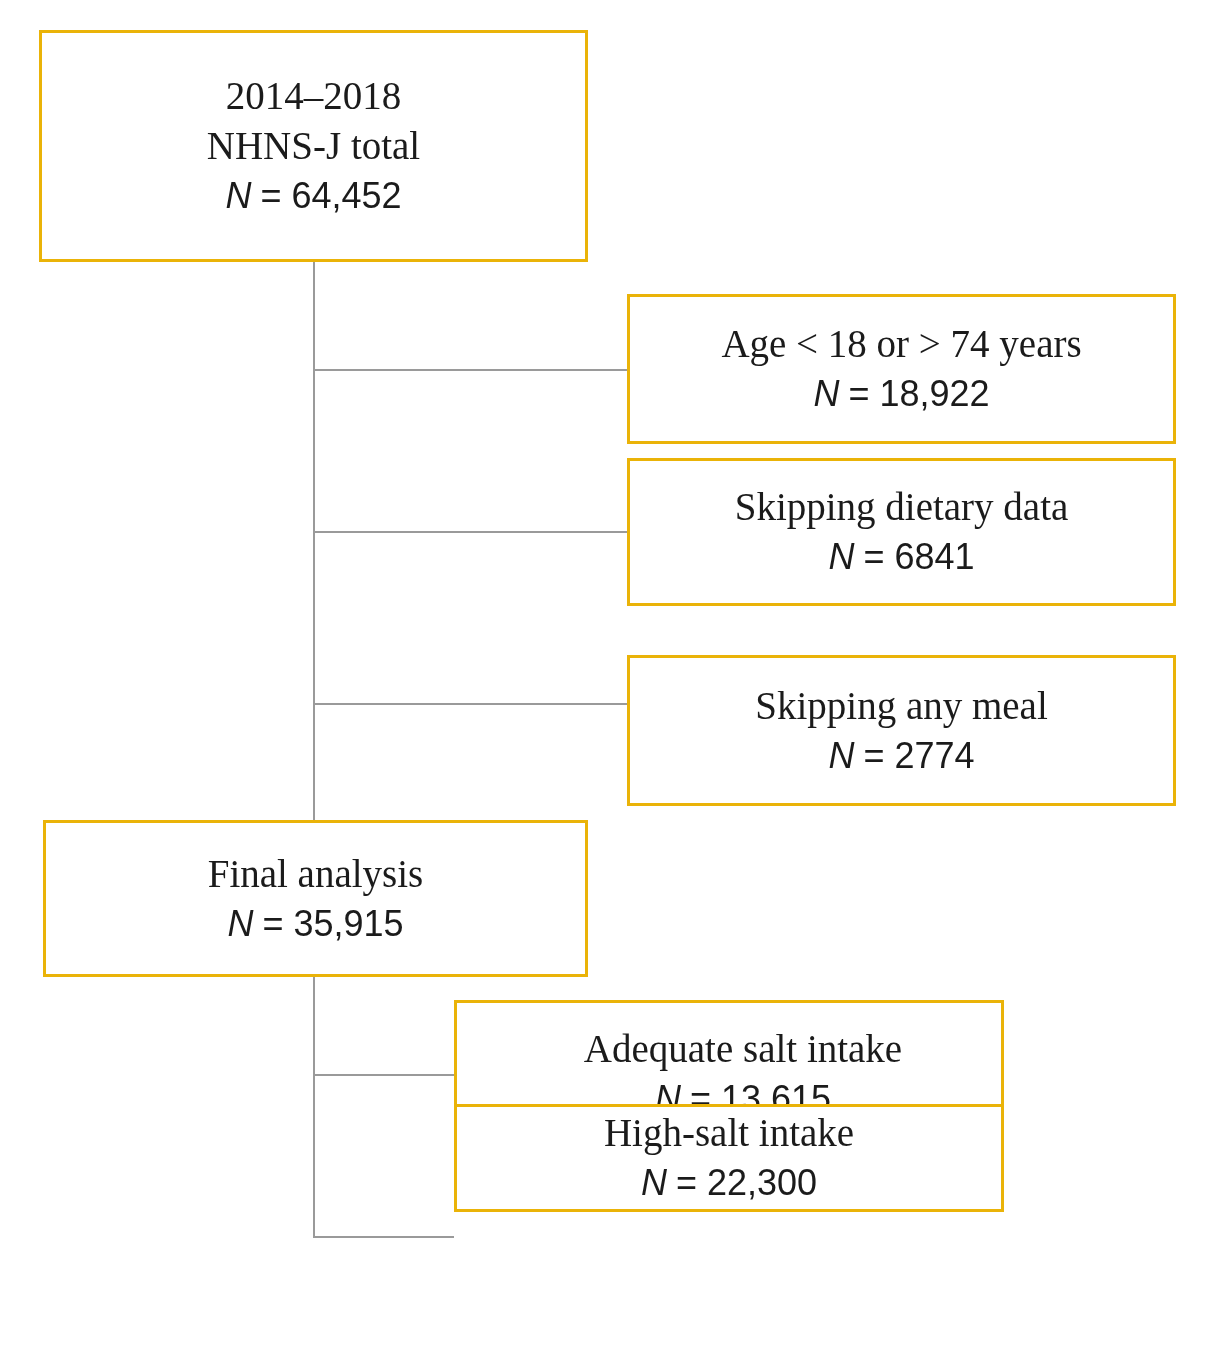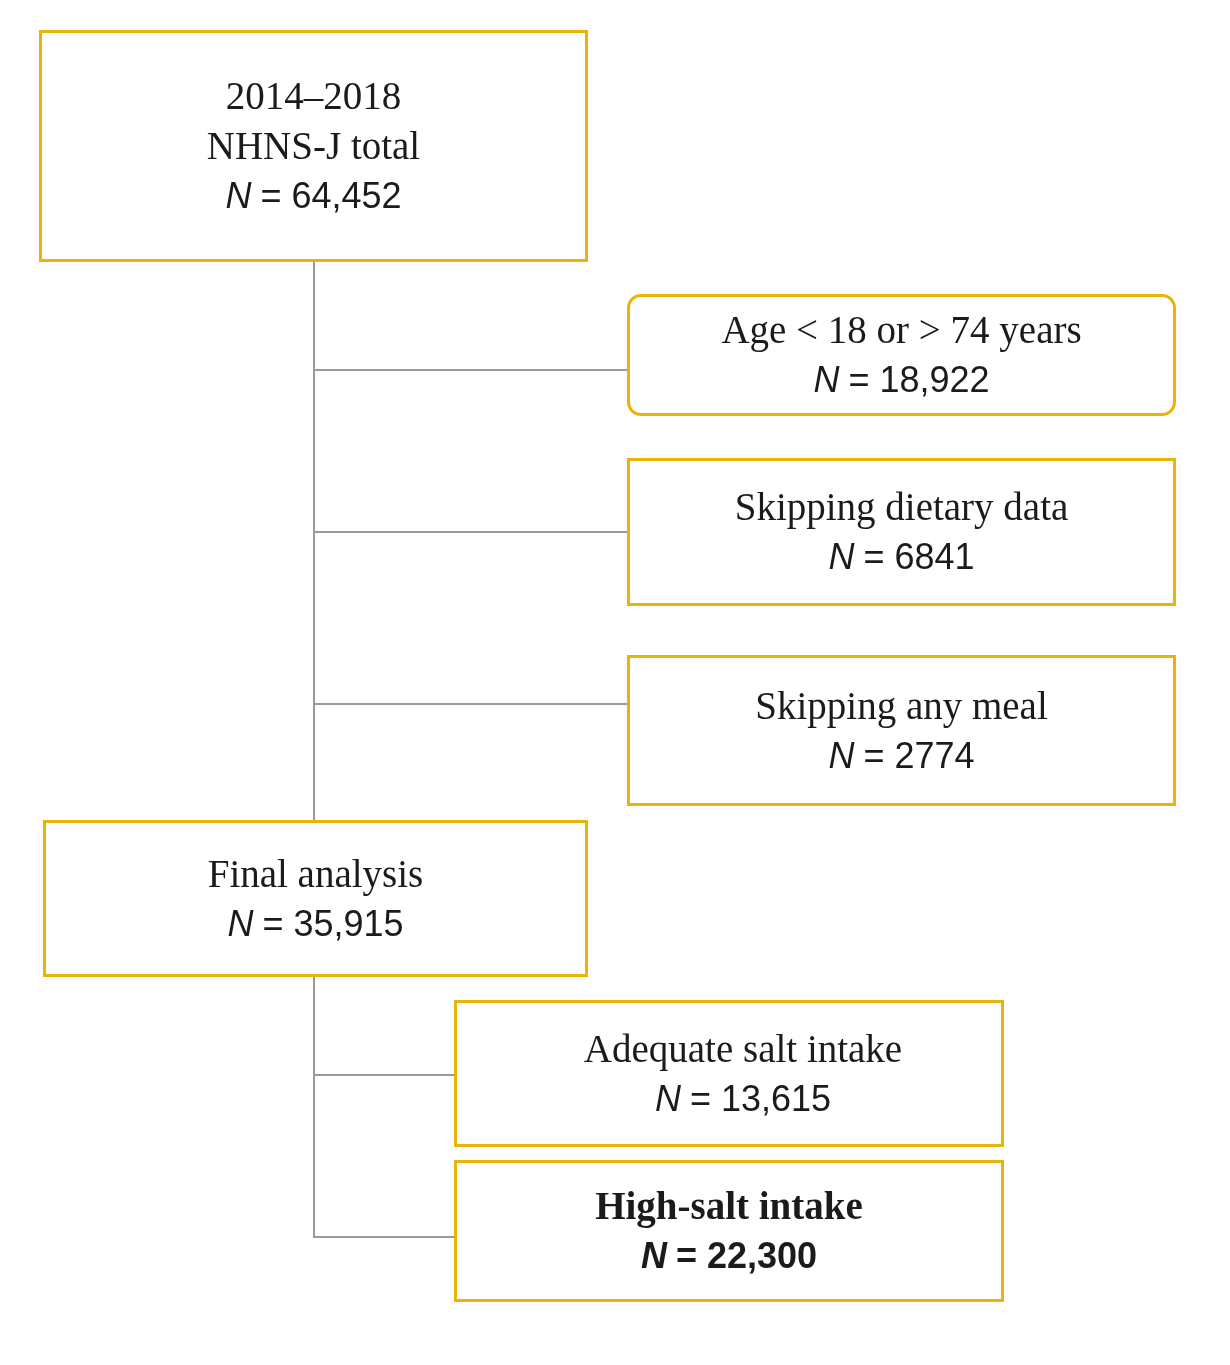--- a/index.html
+++ b/index.html
@@ -33,26 +33,26 @@
     font-size: 36px;
     line-height: 50px;
     white-space: nowrap;
   }
   .nsym { font-style: italic; }
   .nrest { margin-left: 9px; }
   .conn { position: absolute; background: #9a9a9a; }
 
   
   #pos-total    { left: 39px;  top: 30px;   width: 549px; height: 232px; }
-  #pos-age      { left: 627px; top: 294px;  width: 549px; height: 122px; border-radius: 14px; }
+  #pos-age      { left: 627px; top: 294px;  width: 549px; height: 150px; }
   #pos-dietary  { left: 627px; top: 458px;  width: 549px; height: 148px; }
   #pos-skipping { left: 627px; top: 627px;  width: 549px; height: 151px; margin-top: 28px; }
   #pos-final    { left: 43px;  top: 820px;  width: 545px; height: 157px; }
   #pos-adequate { left: 454px; top: 1000px; width: 550px; height: 147px; padding-left: 28px; }
-  #pos-highsalt { left: 454px; top: 1160px; width: 550px; height: 142px; font-weight: bold; }
+  #pos-highsalt { left: 454px; top: 1104px; width: 550px; height: 108px; }
 
   
   #vline-top      { left: 313px; top: 262px;  width: 2px;   height: 558px; }
   #hline-age      { left: 315px; top: 369px;  width: 312px; height: 2px; }
   #hline-dietary  { left: 315px; top: 531px;  width: 312px; height: 2px; }
   #hline-skipping { left: 315px; top: 703px;  width: 312px; height: 2px; }
   #vline-bottom   { left: 313px; top: 977px;  width: 2px;   height: 261px; }
   #hline-adequate { left: 315px; top: 1074px; width: 139px; height: 2px; }
   #hline-highsalt { left: 315px; top: 1236px; width: 139px; height: 2px; }
 </style>

